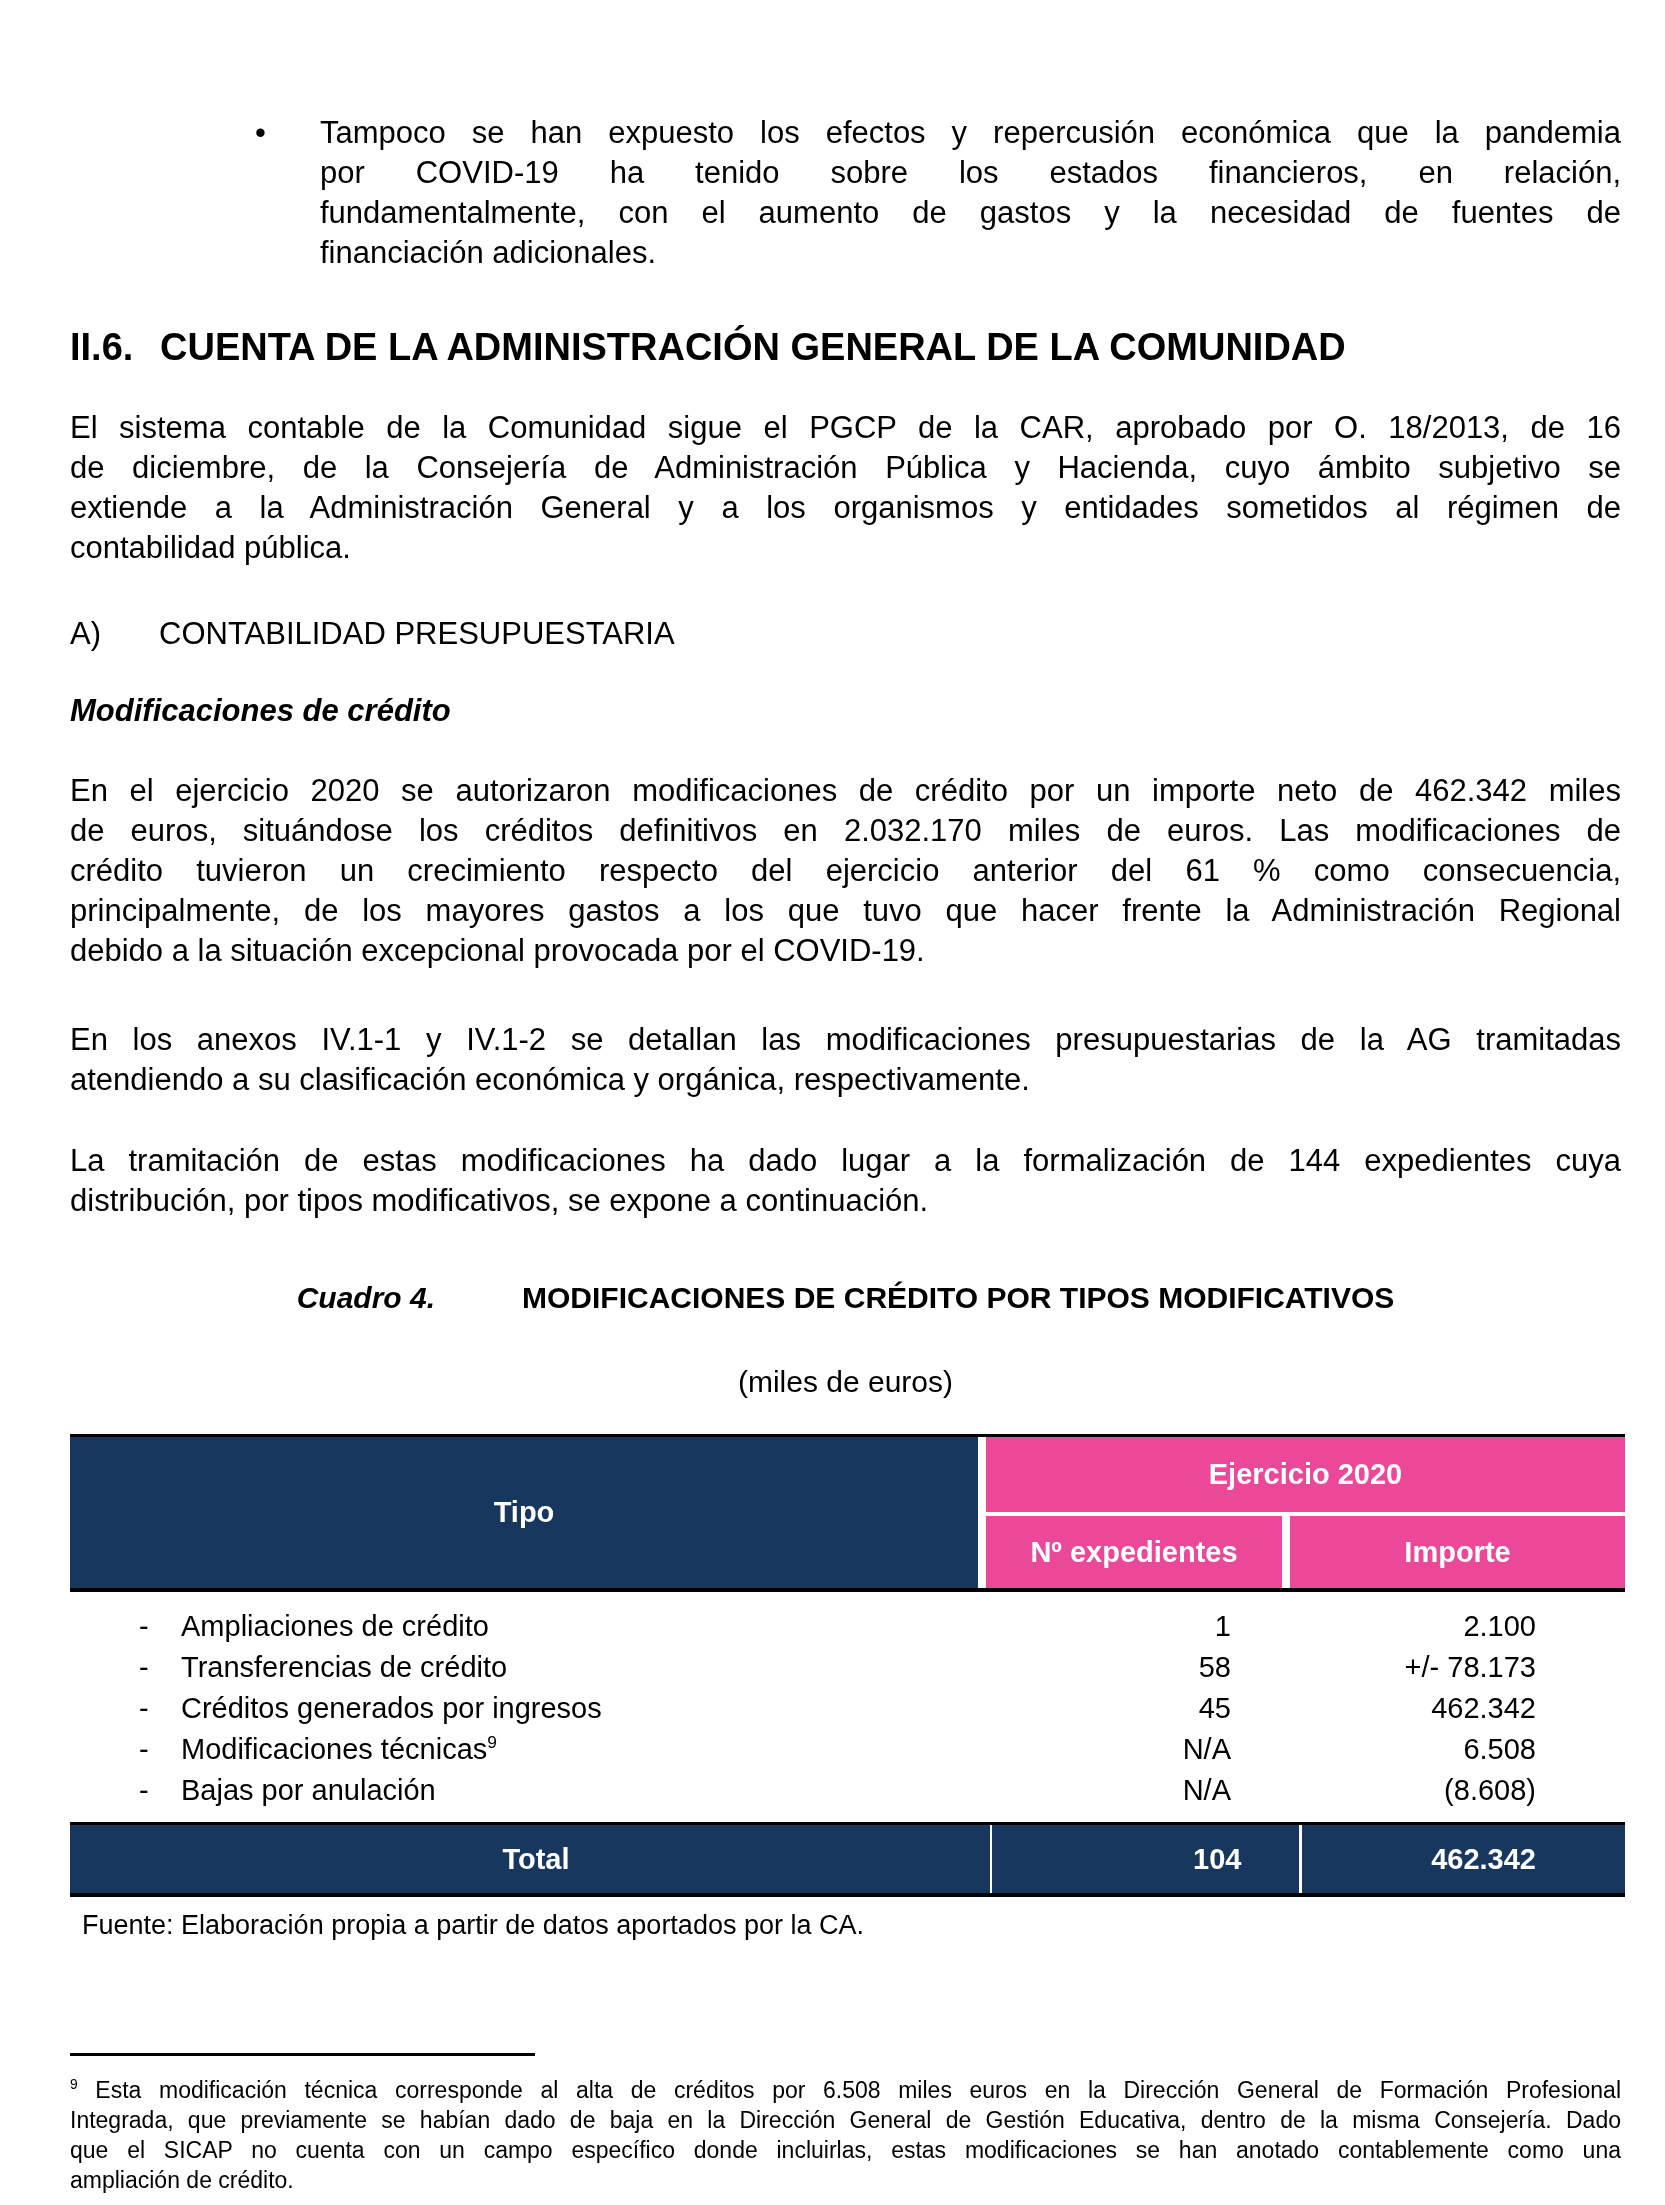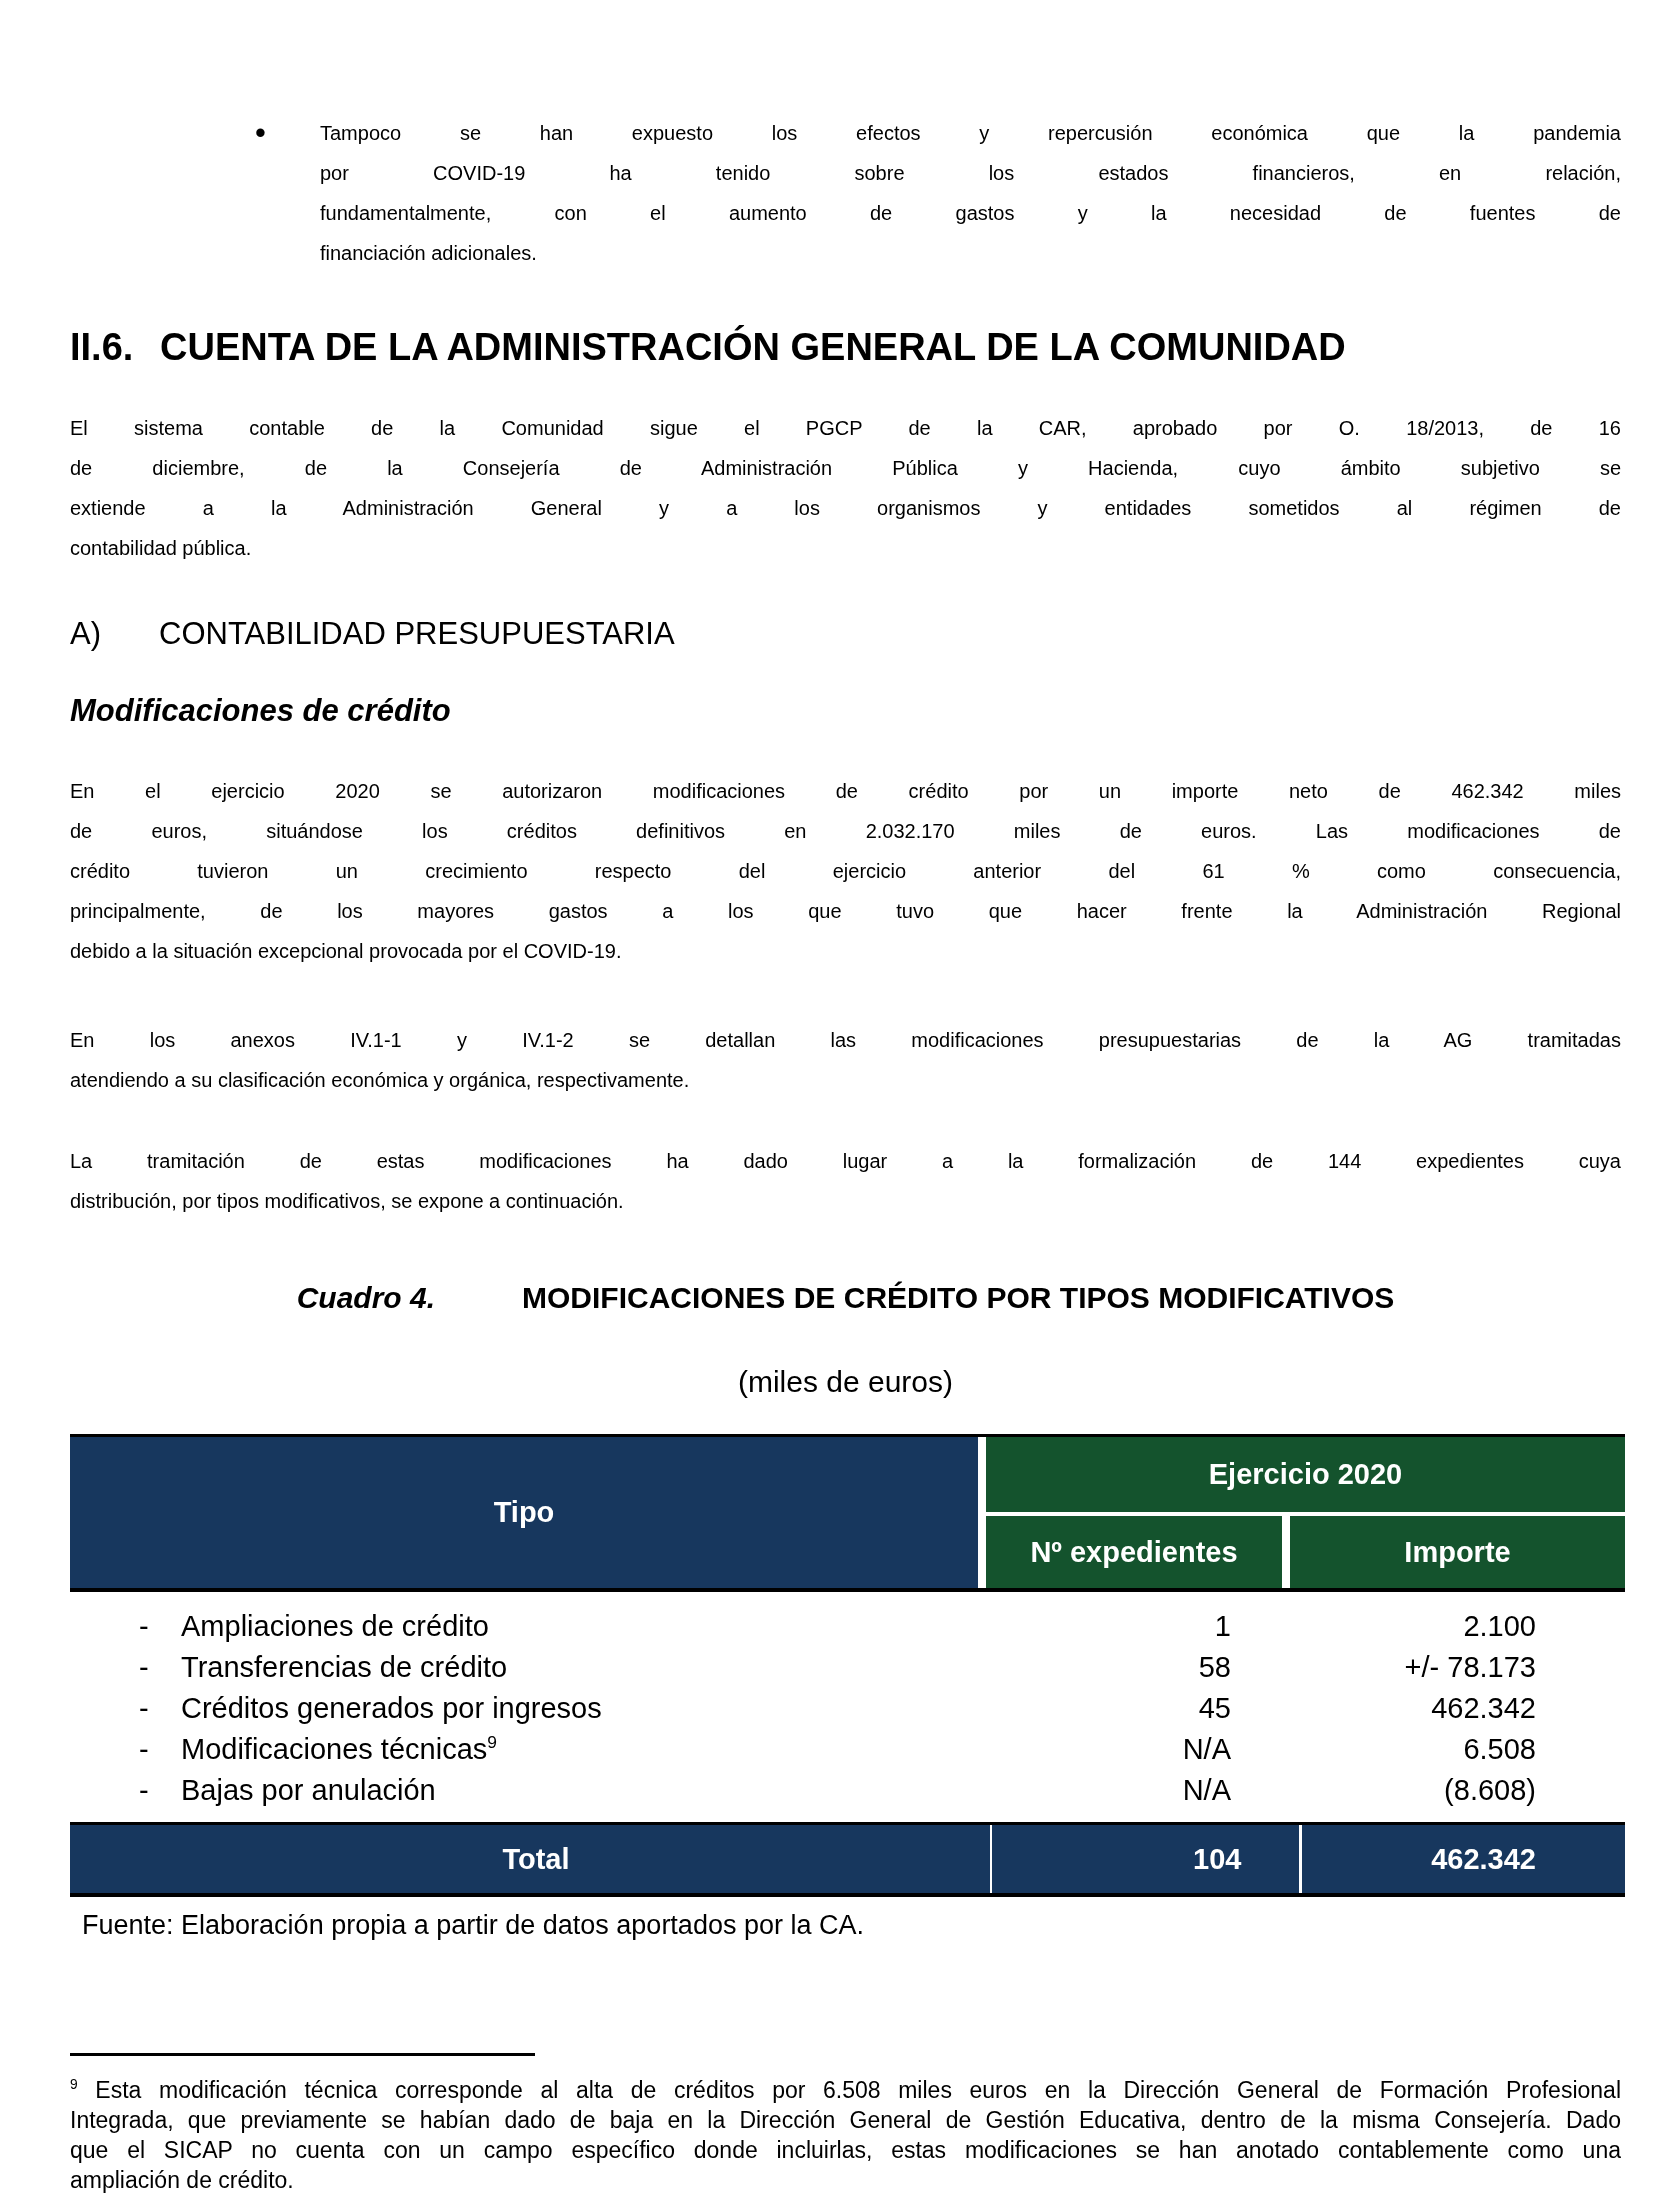--- a/index.html
+++ b/index.html
@@ -9,21 +9,21 @@
     height: 2205px;
     margin: 0 auto;
     background: #ffffff;
     font-family: "Liberation Sans", "DejaVu Sans", sans-serif;
     color: #000;
     box-sizing: border-box;
     padding: 113px 45px 0 70px;
     overflow: hidden;
   }
   
-  .para { font-size: 20px; line-height: 40px; }
+  .para { font-size: 31px; line-height: 40px; }
   .para .jline { text-align: justify; text-align-last: justify; overflow: hidden; hyphens: none; }
   .para .jline.last { text-align: left; text-align-last: left; }
   
   .bullet-wrap { display: flex; padding-left: 185px; }
   .bullet-glyph { width: 65px; flex: 0 0 65px; font-size: 31px; line-height: 40px; }
   .bullet-text { flex: 1; }
   
   .h-section { display: flex; margin-top: 54px; font-weight: bold; font-size: 38px; line-height: 40px; }
   .h-section .num { width: 90px; flex: 0 0 90px; }
   .h-sub { display: flex; margin-top: 46px; font-size: 31px; line-height: 40px; }
@@ -129,21 +129,21 @@
 
   <div class="tbl-caption">
     <span class="cap-label">Cuadro 4.</span><span>MODIFICACIONES DE CRÉDITO POR TIPOS MODIFICATIVOS</span>
   </div>
   <div class="tbl-units">(miles de euros)</div>
 
   <div class="tbl">
     <div class="thead">
       <div class="th-tipo navy" style="background: rgb(23, 55, 94);">Tipo</div>
       <div class="h-gap"></div>
-      <div class="th-right navy" style="background: #14532d;">
+      <div class="th-right navy" style="background: #ec4899;">
         <div class="th-group">Ejercicio 2020</div>
         <div class="white-line"></div>
         <div class="th-subrow">
           <div class="th-exp">Nº expedientes</div>
           <div class="h-gap"></div>
           <div class="th-imp">Importe</div>
         </div>
       </div>
     </div>
 

